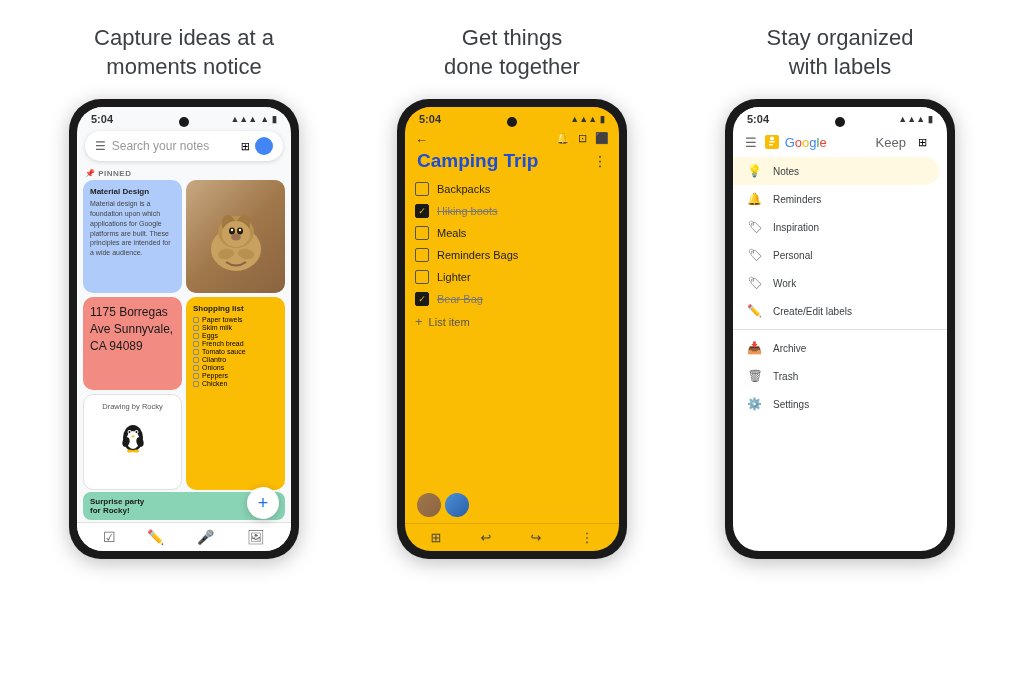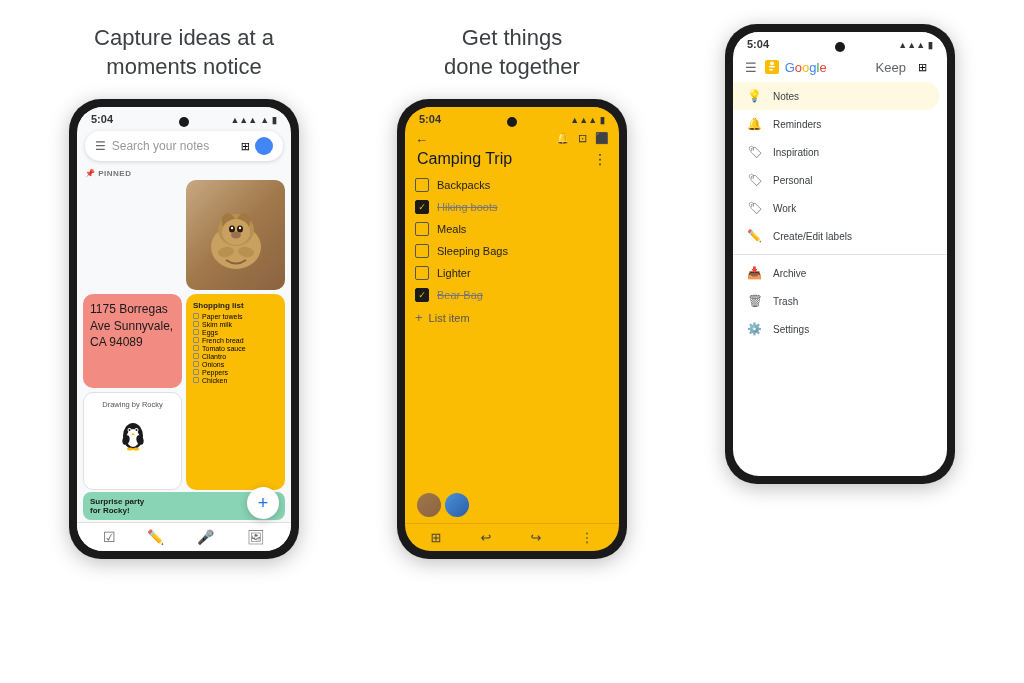--- a/index.html
+++ b/index.html
@@ -60,21 +60,21 @@
       overflow: hidden;
       position: relative;
       display: flex;
       flex-direction: column;
     }
 
     
     .status-bar {
       display: flex;
       justify-content: space-between;
-      align-items: flex-end;
+      align-items: center;
       padding: 6px 14px 2px 14px;
       font-size: 10px;
       font-weight: 600;
       background: inherit;
       flex-shrink: 0;
     }
 
     .status-time { font-size: 11px; font-weight: 700; }
     .status-icons { display: flex; align-items: center; gap: 3px; font-size: 9px; }
 
@@ -199,24 +199,24 @@
     .trip-toolbar {
       display: flex;
       align-items: center;
       justify-content: space-between;
       padding: 4px 10px;
       flex-shrink: 0;
     }
     .trip-icons { display: flex; gap: 8px; font-size: 11px; color: #333; }
 
     .trip-title {
-      font-size: 16px;
-      font-weight: 400;
+      font-size: 19px;
+      font-weight: 700;
       padding: 4px 12px 8px 12px;
-      color: #0f172a;
+      color: #1d4ed8;
       flex-shrink: 0;
     }
 
     .trip-list {
       flex: 1;
       overflow: hidden;
       padding: 0 10px;
     }
 
     .trip-item {
@@ -362,20 +362,24 @@
           </div>
         </div>
 
         <div class="pinned-label">
           <span>📌</span>
           <span>PINNED</span>
         </div>
 
         <div class="notes-grid">
 
+          <div class="note-card note-blue">
+            <div class="note-title">Material Design</div>
+            <div class="note-body">Material design is a foundation upon which applications for Google platforms are built. These principles are intended for a wide audience.</div>
+          </div>
 
           <div class="note-card note-dog" style="padding:0;">
             <div class="dog-img">
               <svg width="80" height="80" viewBox="0 0 80 80">
                 <ellipse cx="40" cy="52" rx="25" ry="22" fill="#c8a060"></ellipse>
                 <ellipse cx="40" cy="35" rx="18" ry="16" fill="#b89050"></ellipse>
                 <ellipse cx="33" cy="28" rx="7" ry="10" fill="#a07840" transform="rotate(-15 33 28)"></ellipse>
                 <ellipse cx="47" cy="28" rx="7" ry="10" fill="#a07840" transform="rotate(15 47 28)"></ellipse>
                 <ellipse cx="40" cy="37" rx="14" ry="13" fill="#c8a060"></ellipse>
                 <ellipse cx="36" cy="34" rx="3" ry="3.5" fill="#2a1a0a"></ellipse>
@@ -515,21 +519,21 @@
             <span style="text-decoration:line-through;color:#777;">Hiking boots</span>
           </div>
 
           <div class="trip-item">
             <div class="trip-cb"></div>
             <span>Meals</span>
           </div>
 
           <div class="trip-item">
             <div class="trip-cb"></div>
-            <span>Sleeping Bags</span>
+            <span>Reminders Bags</span>
           </div>
 
           <div class="trip-item">
             <div class="trip-cb"></div>
             <span>Lighter</span>
           </div>
 
           <div class="trip-item">
             <div class="trip-cb checked">✓</div>
             <span style="text-decoration:line-through;color:#777;">Bear Bag</span>
@@ -552,20 +556,22 @@
           <span class="trip-bottom-icon">↩</span>
           <span class="trip-bottom-icon">↪</span>
           <span class="trip-bottom-icon">⋮</span>
         </div>
 
       </div>
     </div>
   </div>
 
   <div class="column">
+    <div class="column-title" style="white-space:pre-line;">Stay organized
+with labels</div>
 
     <div class="phone phone3">
       <div class="phone-screen">
         <div class="camera-hole"></div>
 
         <div class="status-bar">
           <span class="status-time">5:04</span>
           <div class="status-icons">
             <span>▲▲▲</span>
             <span>▮</span>

